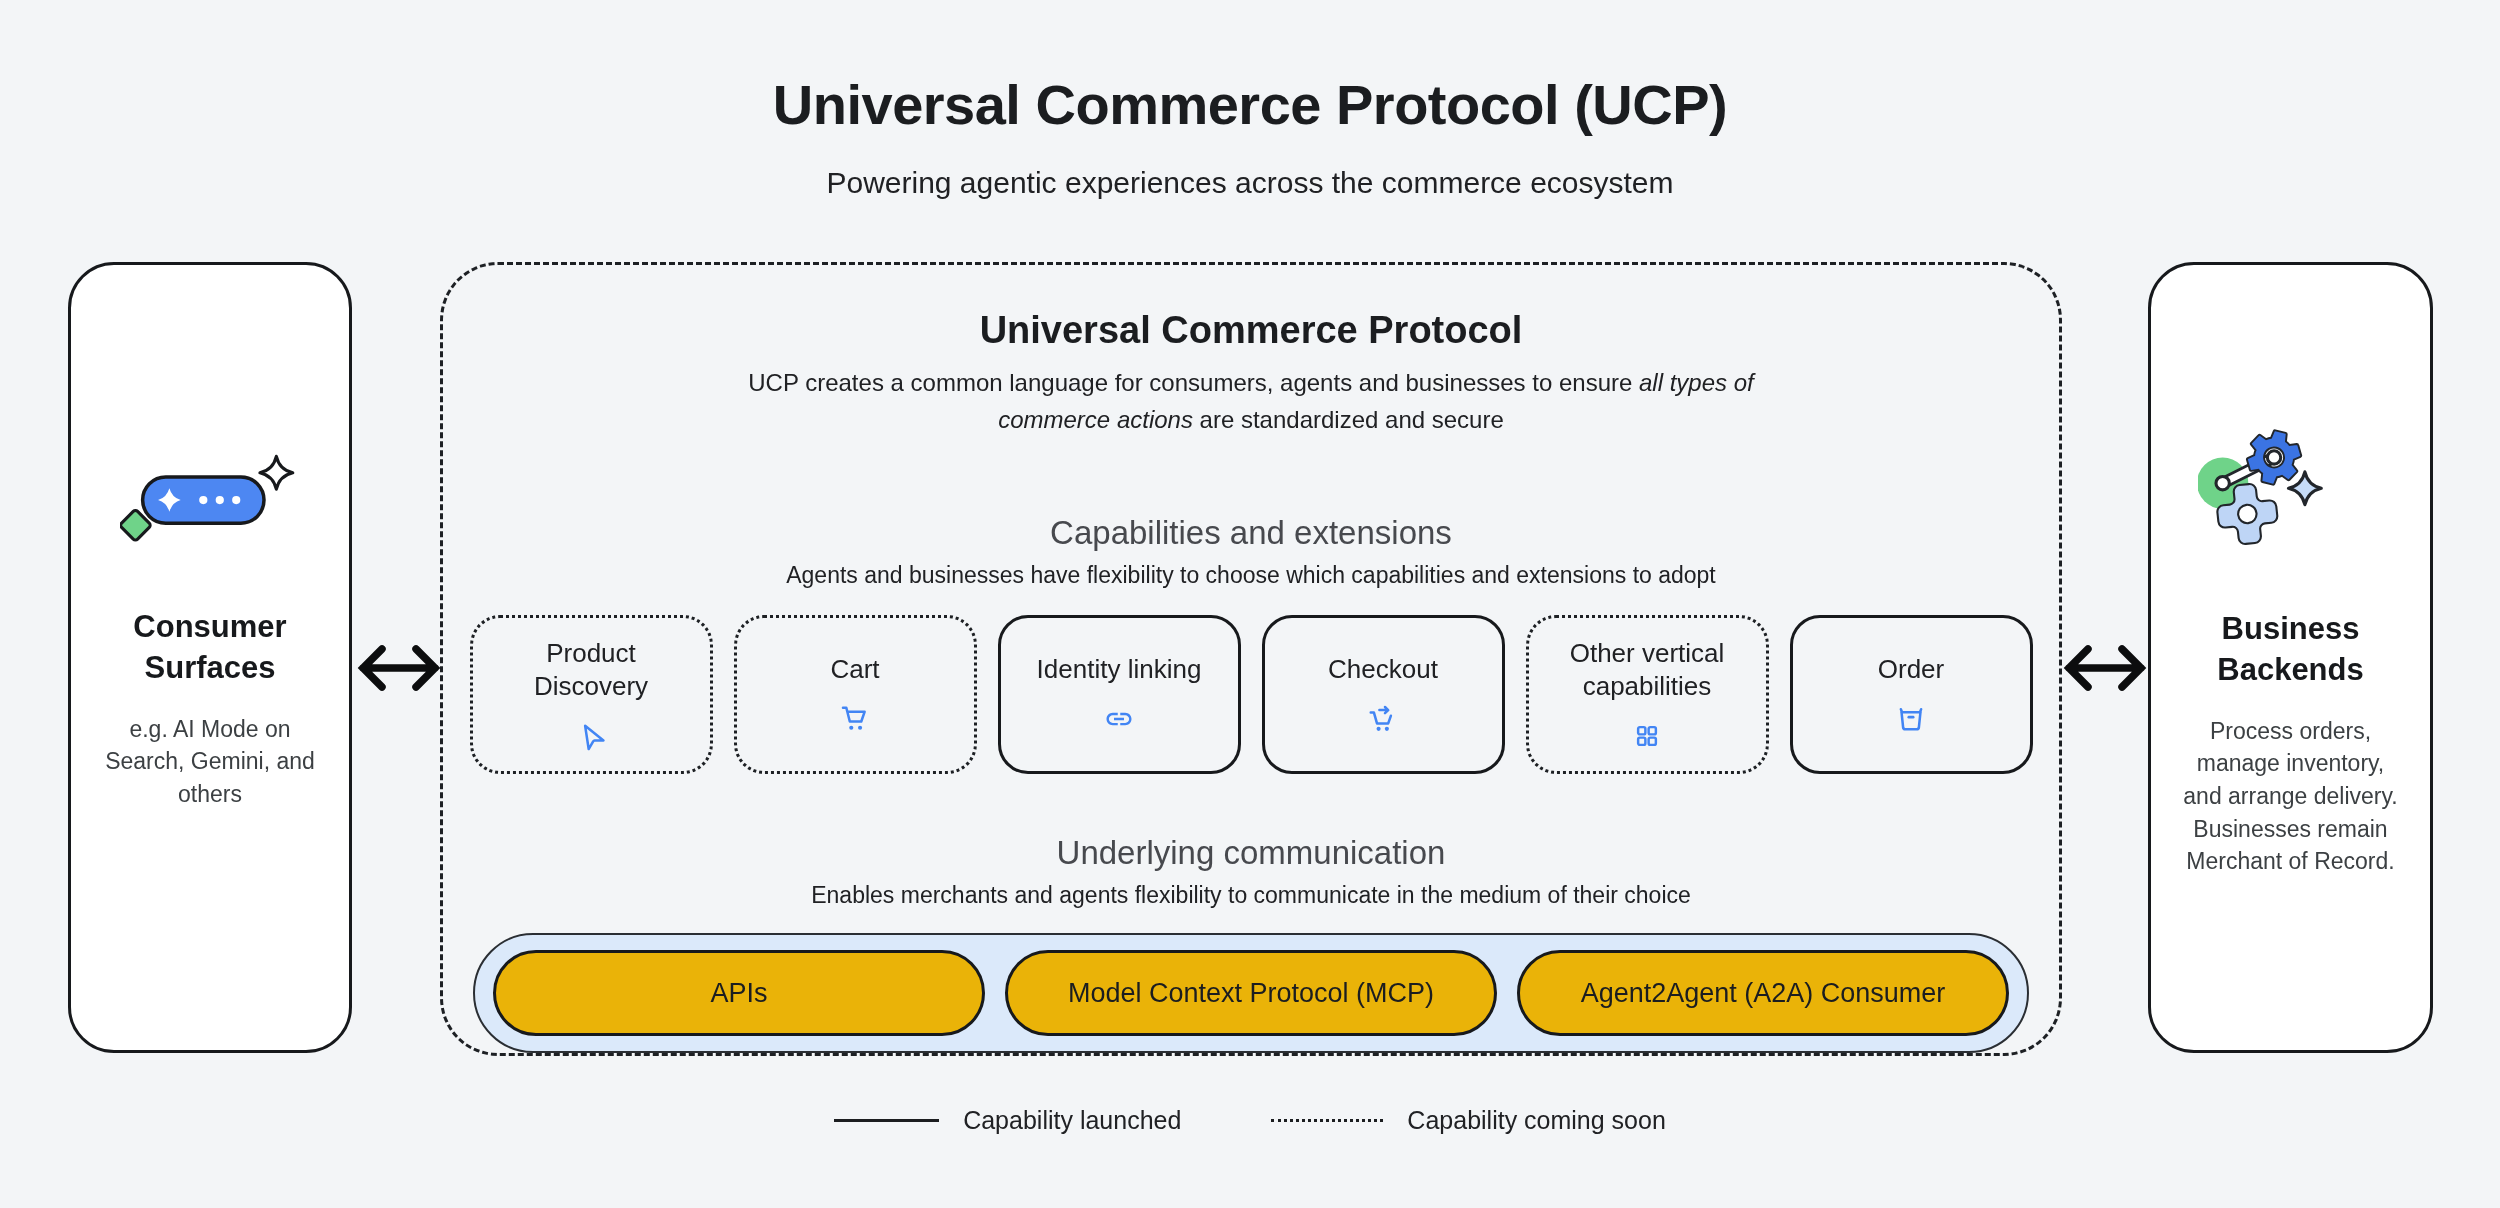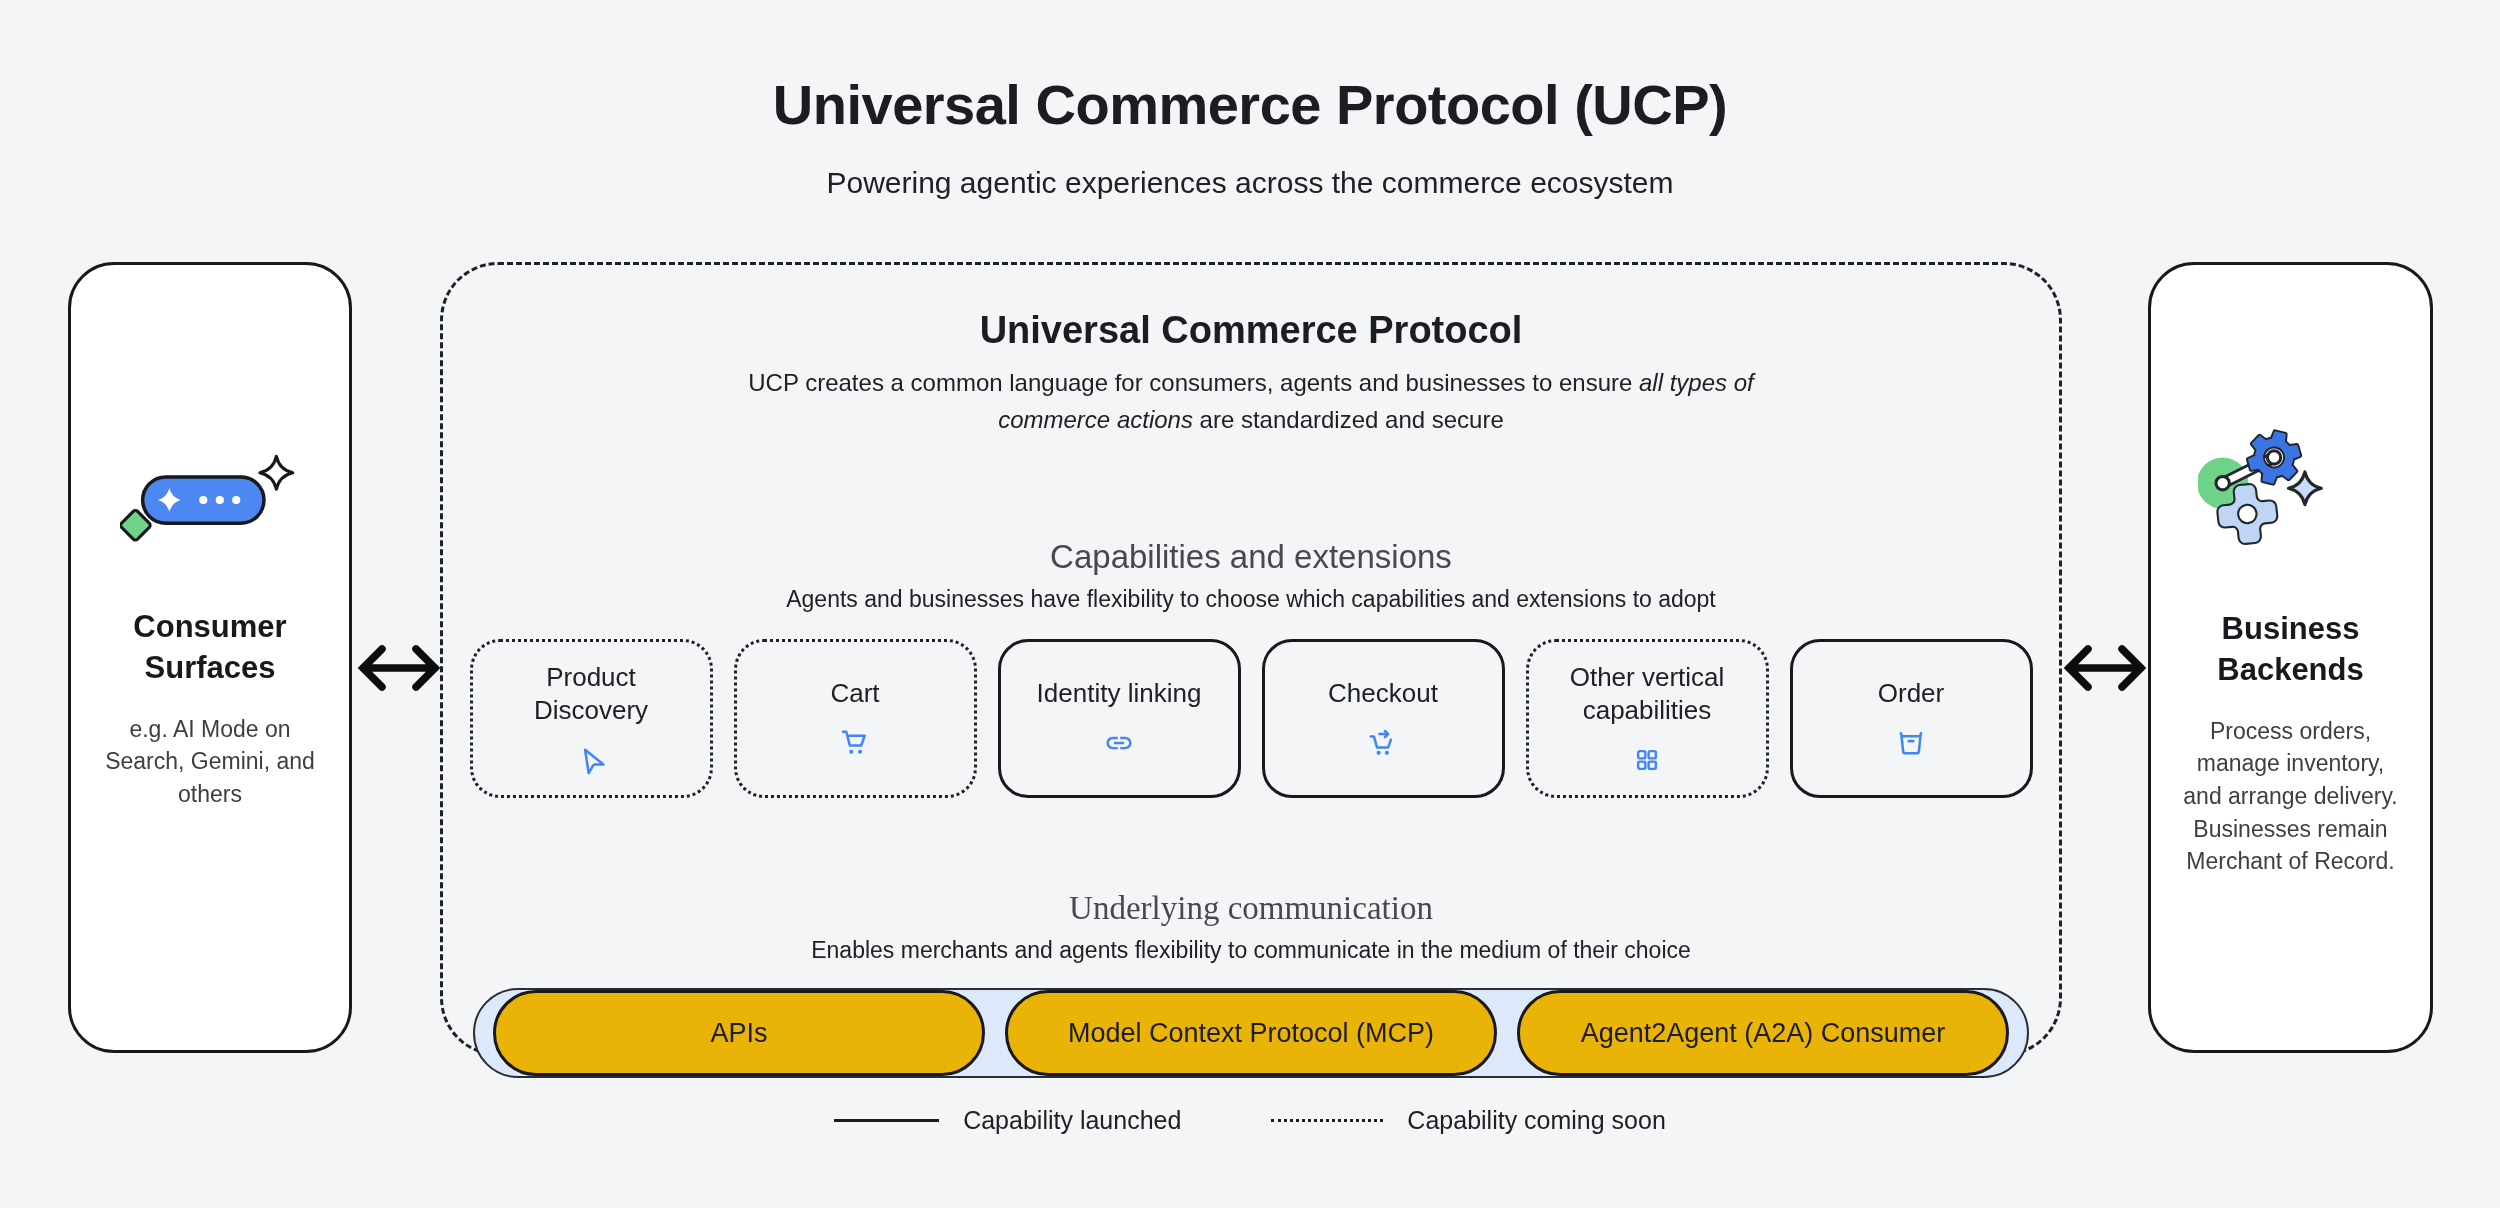--- a/index.html
+++ b/index.html
@@ -46,37 +46,37 @@
   
   .ucp{
     position:absolute; left:440px; top:262px; width:1622px; height:794px;
     border:3px dashed #1D2024; border-radius:58px; box-sizing:border-box;
     display:flex; flex-direction:column; align-items:center;
   }
   .ucp-title{margin-top:44px; font-size:38px; font-weight:700; color:#1B1D20;}
   .ucp-desc{margin-top:12px; font-size:24px; line-height:1.55; color:#202124; text-align:center;}
   .ucp-desc em{font-style:italic;}
 
-  .section-heading{margin-top:100px; font-size:33px; font-weight:400; color:#47494E;}
+  .section-heading{margin-top:76px; font-size:33px; font-weight:400; color:#47494E;}
   .section-subheading{margin-top:10px; font-size:23px; color:#202124;}
 
   
   .card-row{margin-top:26px; display:flex; gap:21px;}
   .card{
     width:243px; height:159px; box-sizing:border-box; border-radius:30px;
     display:flex; flex-direction:column; align-items:center; justify-content:center;
     background:transparent; padding:0 18px;
   }
   .card.solid{border:3px solid #17191C;}
   .card.dotted{border:3px dotted #1D2024;}
   .card-label{font-size:26px; line-height:1.3; color:#202124; text-align:center;}
   .card-icon{margin-top:15px; height:34px; display:flex; align-items:center; justify-content:center;}
 
   
-  .comm-heading{margin-top:92px;font-family:Liberation Serif, serif;}
+  .comm-heading{margin-top:60px;}
   .proto-bar{
     margin-top:24px; width:1556px; height:122px; box-sizing:border-box;
     background:#DBE9FA; border:2.5px solid #2A2E33; border-radius:61px;
     display:flex; align-items:center; justify-content:space-between;
     padding:0 18px; gap:20px;
   }
   .proto-pill{
     flex:1 1 0; height:86px; box-sizing:border-box;
     background:#eab308; border:3px solid #17191C; border-radius:43px;
     display:flex; align-items:center; justify-content:center;

